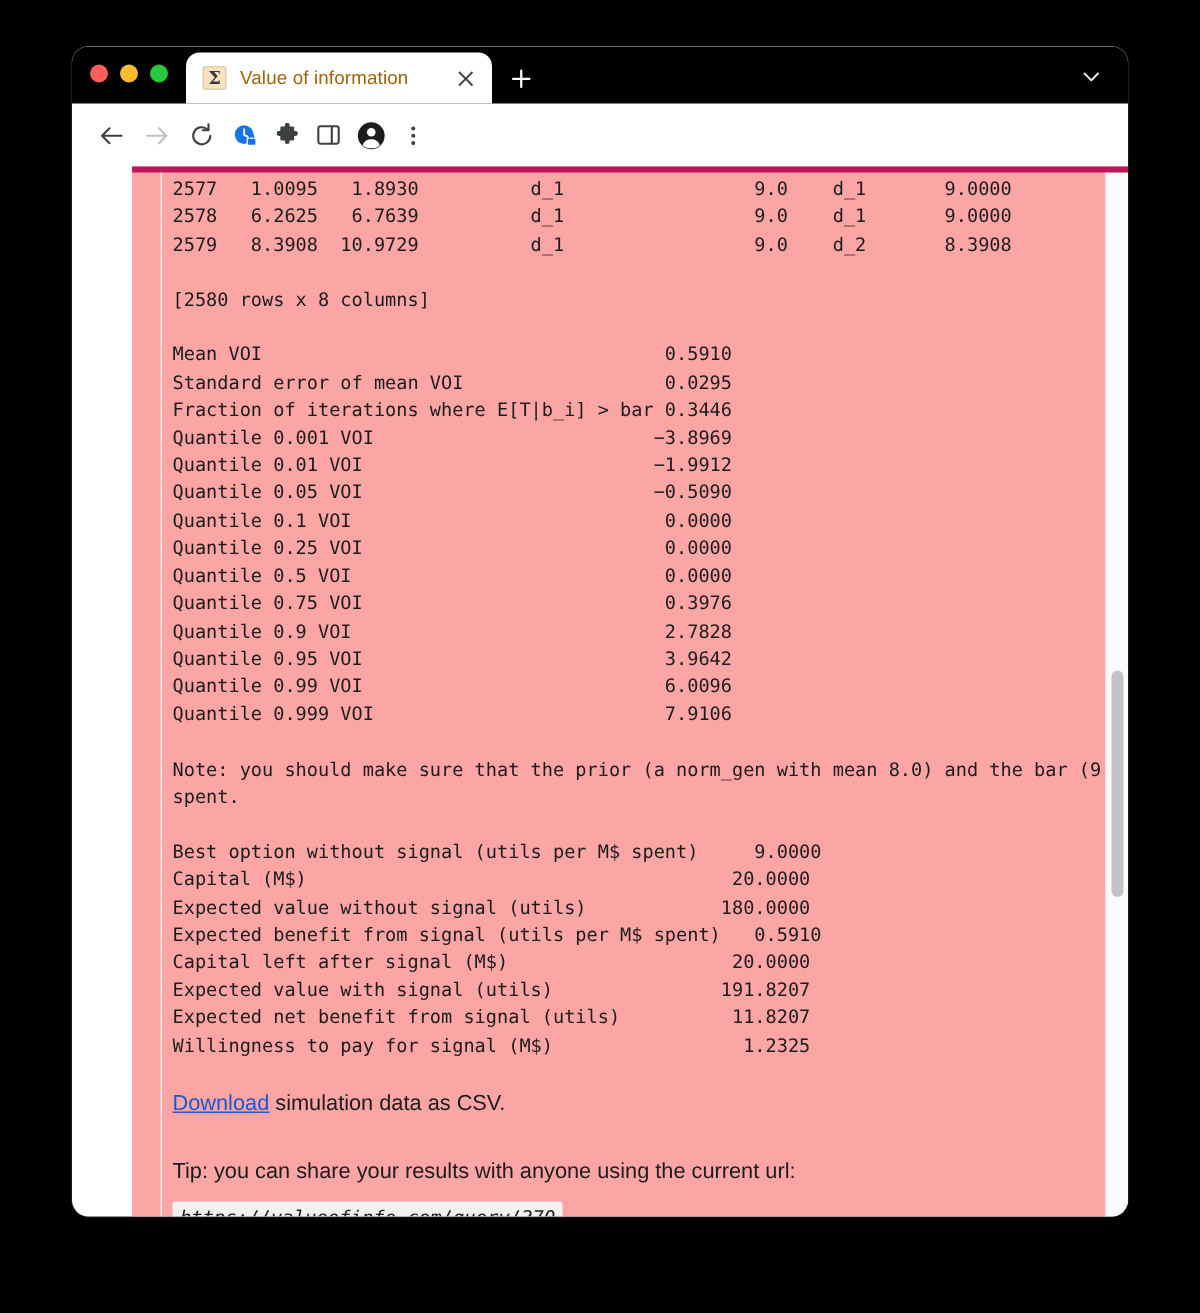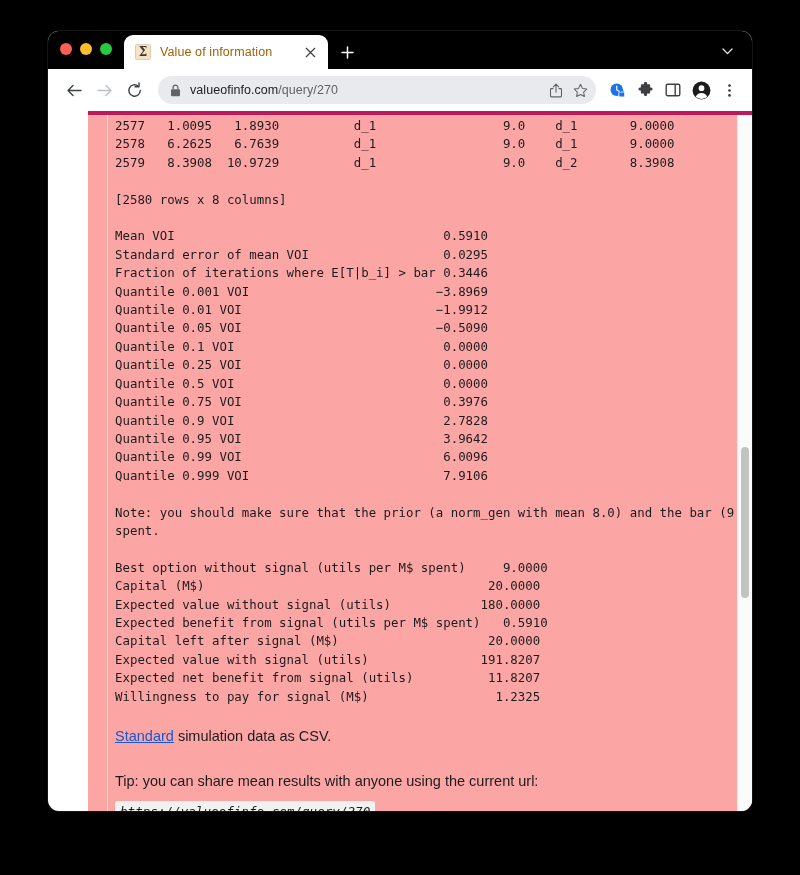--- a/index.html
+++ b/index.html
@@ -297,40 +297,20 @@
       </svg>
     </div>
 
     <div class="nav-btn">
       <svg width="17" height="17" viewBox="0 0 17 17" aria-hidden="true">
         <path d="M14.2 8.5 a5.7 5.7 0 1 1 -1.85 -4.2" stroke="currentColor" stroke-width="1.4" fill="none" stroke-linecap="round"></path>
         <path d="M13.0 0.9 L13.0 4.8 L9.1 4.8" stroke="currentColor" stroke-width="1.4" fill="none" stroke-linecap="round" stroke-linejoin="round"></path>
       </svg>
     </div>
 
-    <div id="omnibox">
-      <span id="lock-icon">
-        <svg width="11" height="13" viewBox="0 0 11 13" aria-hidden="true">
-          <rect x="1" y="5.3" width="9" height="7" rx="1.2" fill="currentColor"></rect>
-          <path d="M3.1 5.3 V3.6 a2.4 2.4 0 0 1 4.8 0 V5.3" stroke="currentColor" stroke-width="1.25" fill="none"></path>
-        </svg>
-      </span>
-      <span id="omnibox-url"><span>valueofinfo.com</span><span class="path">/query/270</span></span>
-      <span class="omni-btn">
-        <svg width="14" height="15" viewBox="0 0 14 15" aria-hidden="true">
-          <path d="M4 5.6 H2.4 a0.9 0.9 0 0 0 -0.9 0.9 V13 a0.9 0.9 0 0 0 0.9 0.9 H11.6 a0.9 0.9 0 0 0 0.9 -0.9 V6.5 a0.9 0.9 0 0 0 -0.9 -0.9 H10" stroke="currentColor" stroke-width="1.1" fill="none" stroke-linecap="round"></path>
-          <path d="M7 1.2 V9.2 M4.3 3.9 L7 1.2 L9.7 3.9" stroke="currentColor" stroke-width="1.1" fill="none" stroke-linecap="round" stroke-linejoin="round"></path>
-        </svg>
-      </span>
-      <span class="omni-btn">
-        <svg width="15" height="15" viewBox="0 0 16 16" aria-hidden="true">
-          <path d="M8 1.4 L10.05 5.75 L14.7 6.4 L11.35 9.75 L12.15 14.4 L8 12.2 L3.85 14.4 L4.65 9.75 L1.3 6.4 L5.95 5.75 Z" stroke="currentColor" stroke-width="1.1" fill="none" stroke-linejoin="round"></path>
-        </svg>
-      </span>
-    </div>
 
     <div class="tb-icon" id="icon-history-lock">
       <svg width="17" height="17" viewBox="0 0 18 18" aria-hidden="true">
         <circle cx="8.2" cy="8.2" r="6.6" fill="#1a73e8"></circle>
         <path d="M8.2 4.4 V8.4 L10.8 9.8" stroke="#ffffff" stroke-width="1.25" fill="none" stroke-linecap="round"></path>
         <rect x="10.4" y="10.6" width="6.2" height="5.2" rx="1" fill="#1a73e8" stroke="#ffffff" stroke-width="0.9"></rect>
         <path d="M12.1 10.6 V9.6 a1.4 1.4 0 0 1 2.8 0 V10.6" stroke="#1a73e8" stroke-width="1" fill="none"></path>
       </svg>
     </div>
 
@@ -397,23 +377,23 @@
 
 Best option without signal (utils per M$ spent)     9.0000
 Capital (M$)                                      20.0000
 Expected value without signal (utils)            180.0000
 Expected benefit from signal (utils per M$ spent)   0.5910
 Capital left after signal (M$)                    20.0000
 Expected value with signal (utils)               191.8207
 Expected net benefit from signal (utils)          11.8207
 Willingness to pay for signal (M$)                 1.2325</pre>
 
-        <p class="para" id="download-para"><a id="download-link" href="#">Standard</a><span> simulation data as CSV.</span></p>
-
-        <p class="para" id="tip-para">Tip: you can share mean results with anyone using the current url:</p>
+        <p class="para" id="download-para"><a id="download-link" href="#">Download</a><span> simulation data as CSV.</span></p>
+
+        <p class="para" id="tip-para">Tip: you can share your results with anyone using the current url:</p>
 
         <code id="share-url" class="mono">https://valueofinfo.com/query/270</code>
 
       </div>
     </div>
 
     <div id="page-scrollbar">
       <div id="page-scroll-thumb"></div>
     </div>
   </div>

